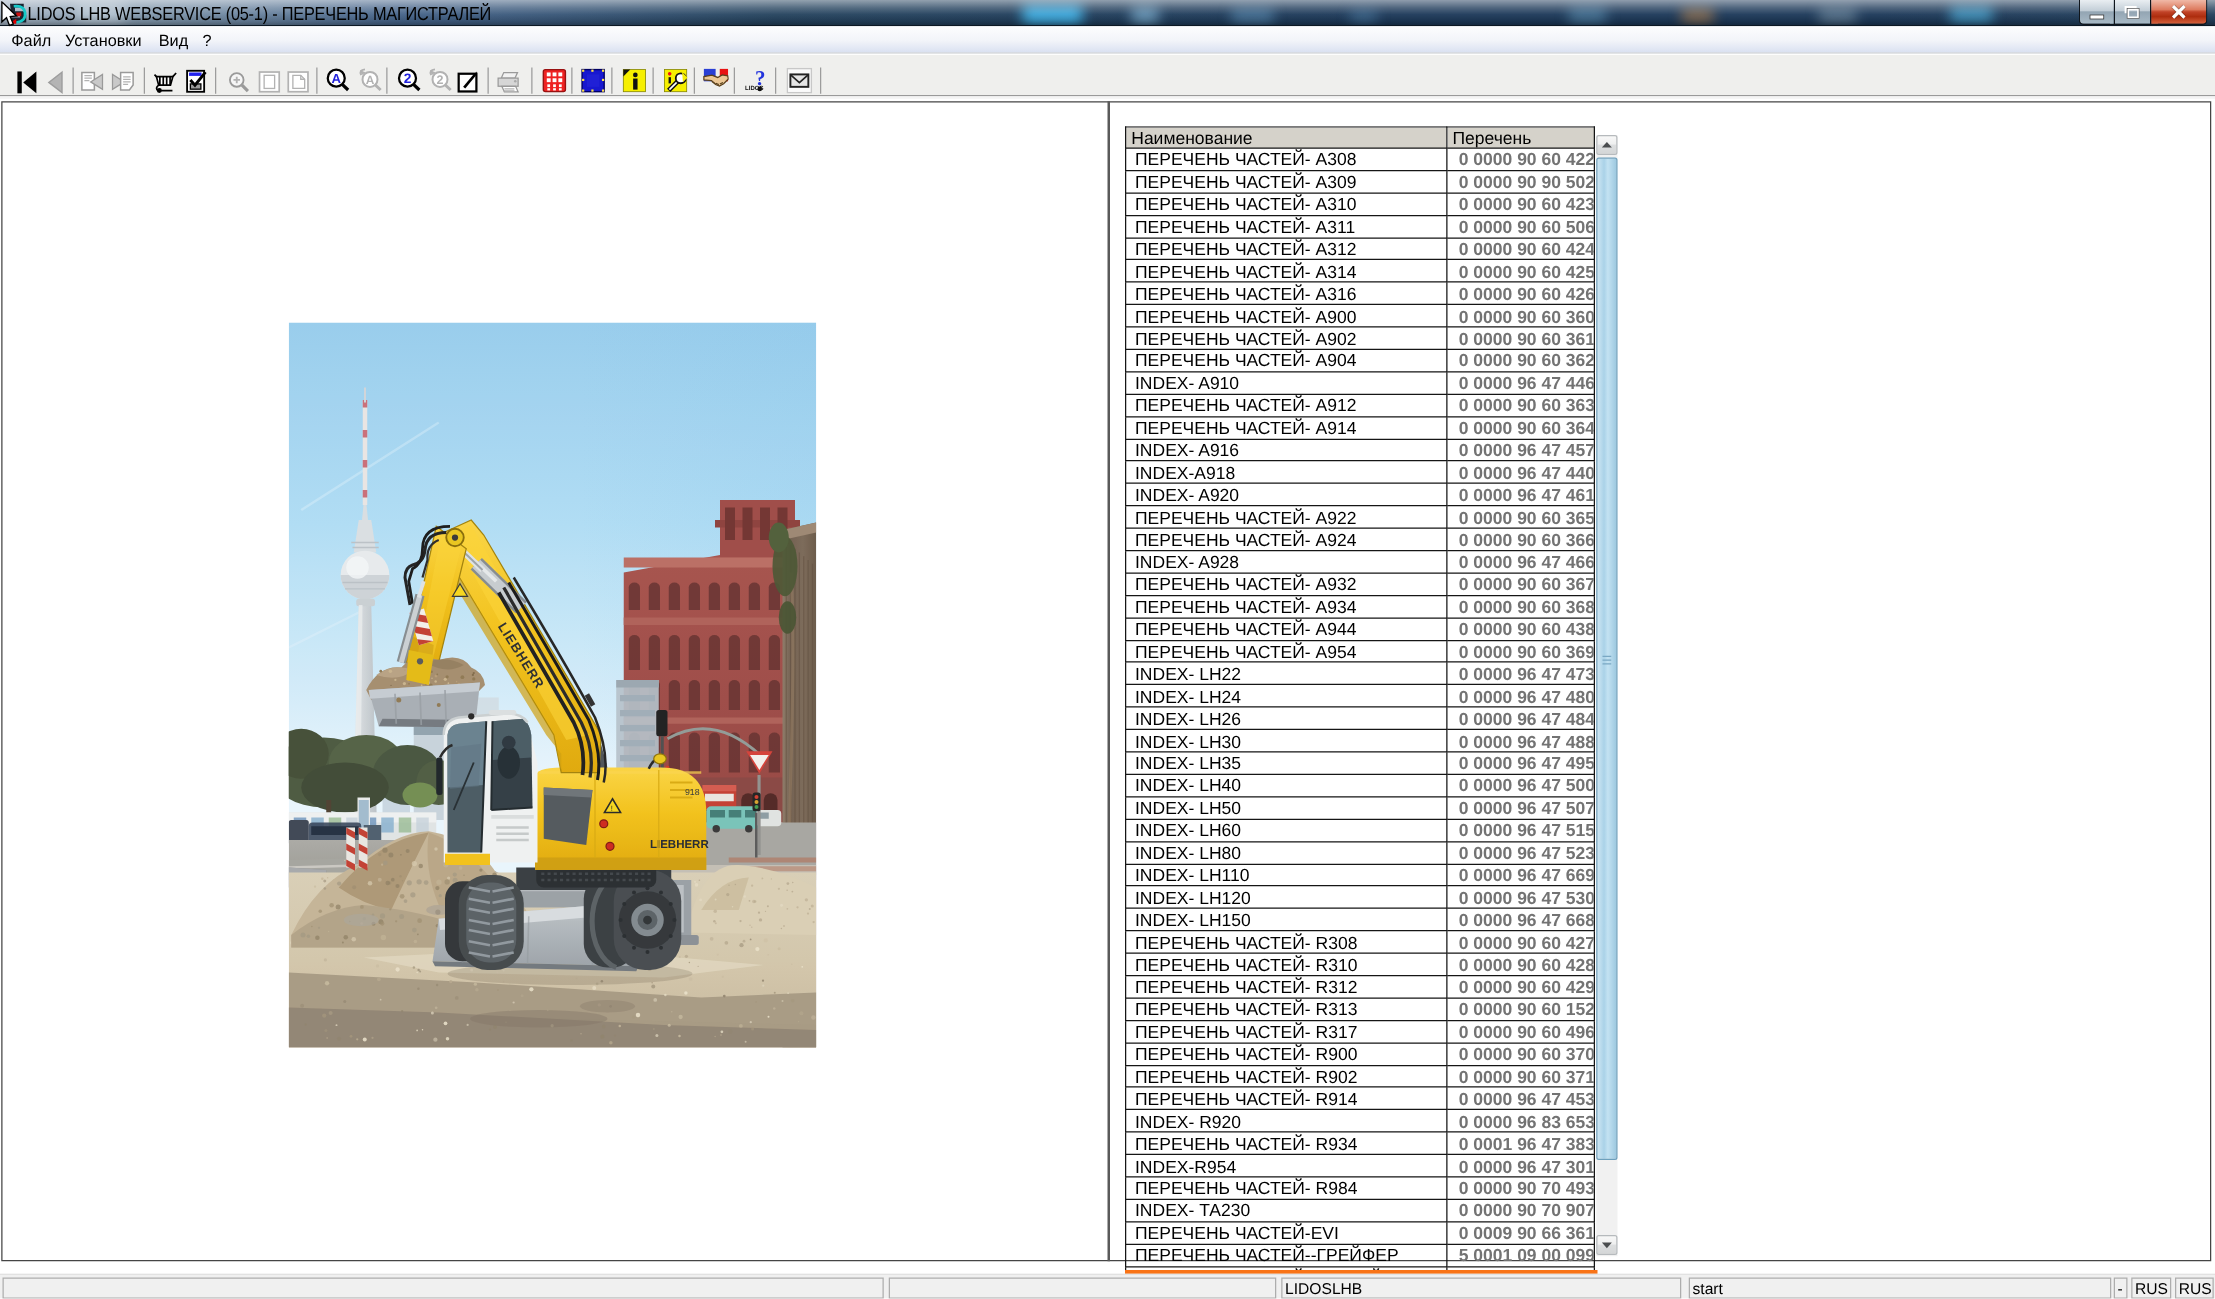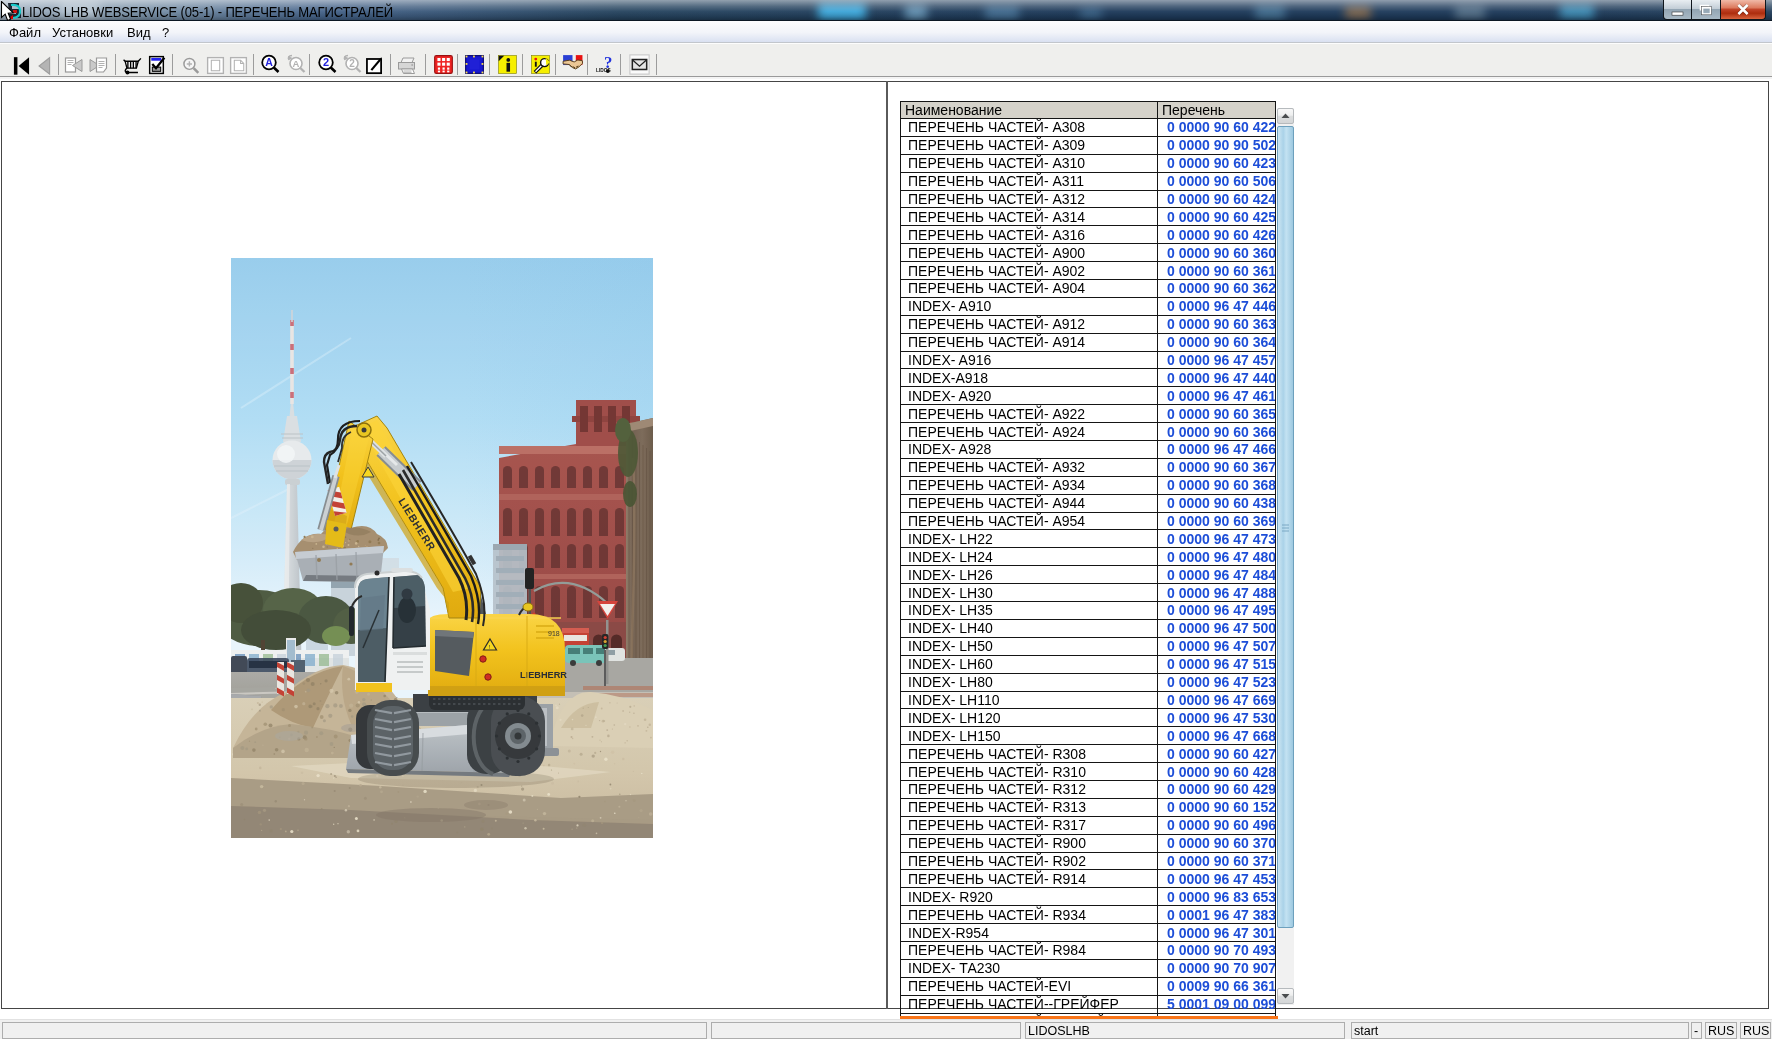--- a/index.html
+++ b/index.html
@@ -34,21 +34,21 @@
 
 #client{position:absolute;left:0;top:79px;width:1772px;height:940px;background:#fff}
 #client .frame{position:absolute;left:1px;top:2px;width:1768px;height:928px;border:1px solid #454545}
 
 #divider{position:absolute;left:886px;top:2px;width:2px;height:928px;background:#5a5a5a}
 
 #twrap{position:absolute;left:900px;top:22px;width:378px;height:920px;overflow:hidden;border-bottom:5px solid #f97316}
 #ptable{border-collapse:collapse;table-layout:fixed;width:376px}
 #ptable td{border:1px solid #151515;font-size:14px;color:#000;height:17.9px;
 padding:0 0 0 7px;white-space:nowrap;overflow:hidden;vertical-align:middle;line-height:16px}
-#ptable td.v{color:#1d4ed8;font-weight:bold;padding-left:9px}
+#ptable td.v{color:#737373;font-weight:bold;padding-left:9px}
 #ptable tr.hd td{background:#d5d2ca;height:15px;padding-left:4px}
 
 #sbar{position:absolute;left:1277px;top:29px;width:17px;height:897px;background:#f1f1f1}
 .sbtn{position:absolute;left:0;width:17px;height:16px;border:1px solid #b6babd;border-radius:2px;
 background:linear-gradient(#f8f8f8,#eeefef 45%,#dcdedf 50%,#d4d6d7)}
 .sthumb{position:absolute;left:0;top:18px;width:17px;height:802px;border:1px solid #6da0bd;border-radius:2px;
 background:linear-gradient(to right,#cde6f3,#aad2e8 35%,#c3e2f2 55%,#9ec9e0)}
 
 #status{position:absolute;left:0;top:1019px;width:1772px;height:20px;background:#f0f0f0;border-top:1px solid #e2e2e2}
 .sp{position:absolute;top:2px;height:17px;border:1px solid #adadad;font-size:12.5px;color:#000;

